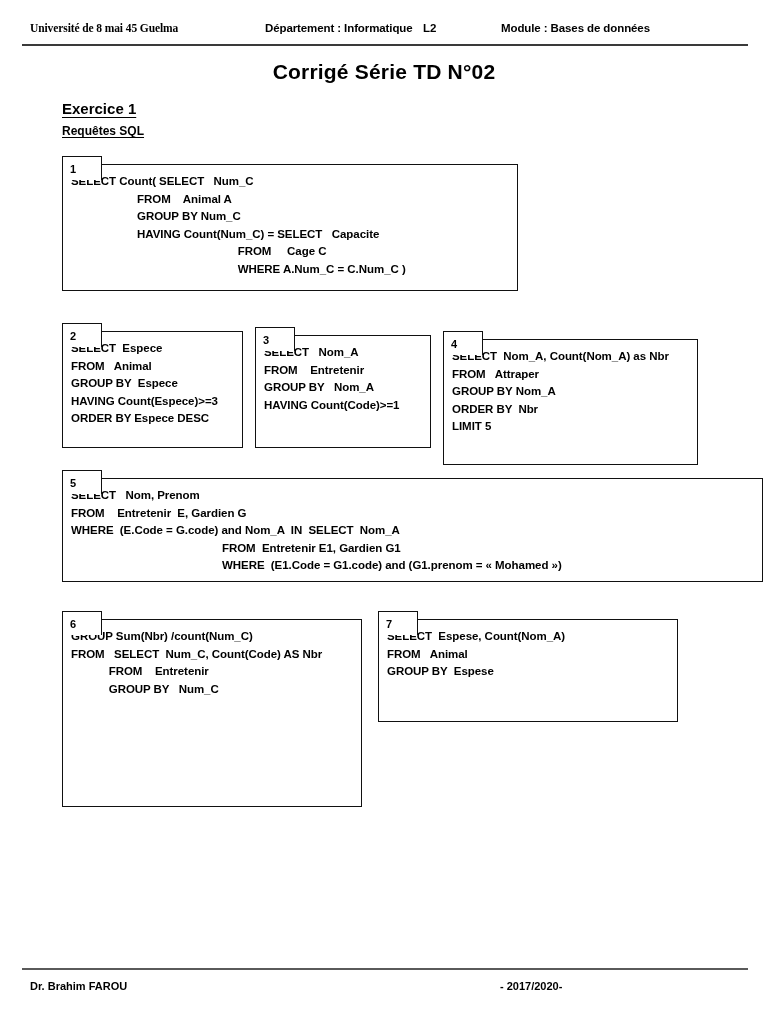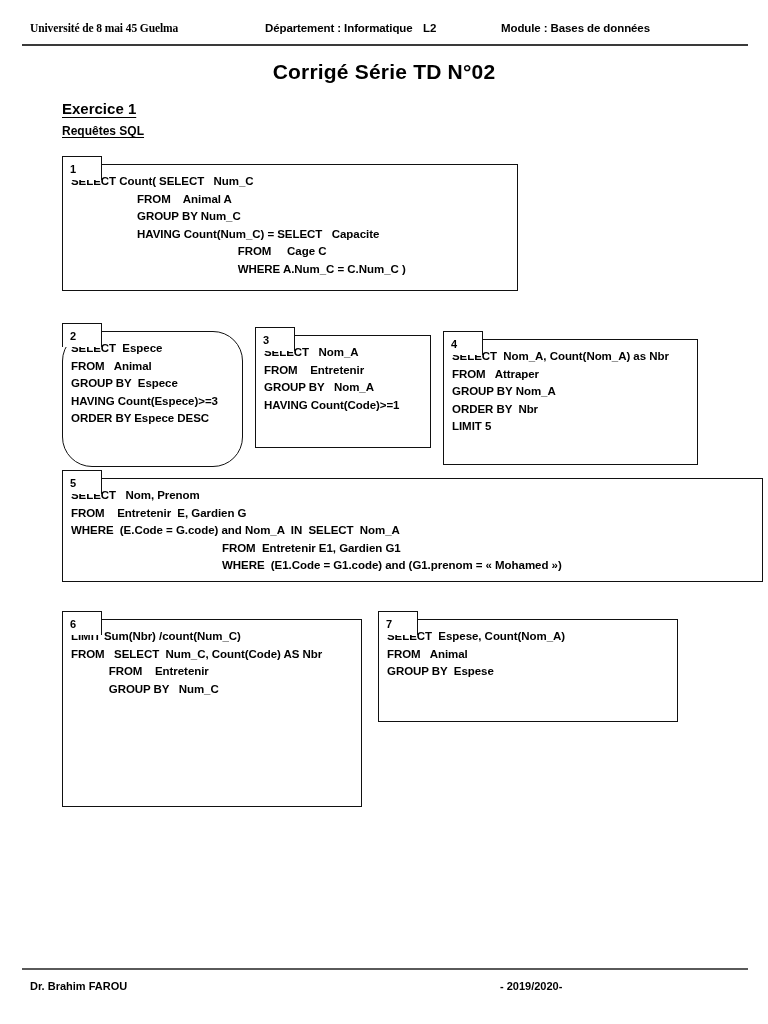--- a/index.html
+++ b/index.html
@@ -118,21 +118,21 @@
     white-space: pre;
     font-weight: bold;
     letter-spacing: -0.05px;
   }
 
   
   #qbox-1 { left: 62px; top: 156px; width: 456px; }
   #qbox-1 .qbox-body { width: 456px; height: 127px; }
 
   #qbox-2 { left: 62px; top: 323px; width: 181px; }
-  #qbox-2 .qbox-body { width: 181px; height: 136px; border-radius: 30px; }
+  #qbox-2 .qbox-body { width: 181px; height: 117px; }
 
   #qbox-3 { left: 255px; top: 327px; width: 176px; }
   #qbox-3 .qbox-body { width: 176px; height: 113px; }
 
   #qbox-4 { left: 443px; top: 331px; width: 255px; }
   #qbox-4 .qbox-body { width: 255px; height: 126px; }
 
   #qbox-5 { left: 62px; top: 470px; width: 638px; }
   #qbox-5 .qbox-body { width: 701px; height: 104px; }
 
@@ -234,35 +234,35 @@
       <div class="sql-line">FROM    Entretenir  E, Gardien G</div>
       <div class="sql-line">WHERE  (E.Code = G.code) and Nom_A  IN  SELECT  Nom_A</div>
       <div class="sql-line">                                                FROM  Entretenir E1, Gardien G1</div>
       <div class="sql-line">                                                WHERE  (E1.Code = G1.code) and (G1.prenom = « Mohamed »)</div>
     </div>
   </div>
 
   <div class="qbox" id="qbox-6">
     <div class="qbox-tab">6</div>
     <div class="qbox-body">
-      <div class="sql-line">LIMIT Sum(Nbr) /count(Num_C)</div>
+      <div class="sql-line">GROUP Sum(Nbr) /count(Num_C)</div>
       <div class="sql-line">FROM   SELECT  Num_C, Count(Code) AS Nbr</div>
       <div class="sql-line">            FROM    Entretenir</div>
       <div class="sql-line">            GROUP BY   Num_C</div>
     </div>
   </div>
 
   <div class="qbox" id="qbox-7">
     <div class="qbox-tab">7</div>
     <div class="qbox-body">
       <div class="sql-line">SELECT  Espese, Count(Nom_A)</div>
       <div class="sql-line">FROM   Animal</div>
       <div class="sql-line">GROUP BY  Espese</div>
     </div>
   </div>
 
   <div class="footer-rule"></div>
   <div class="footer">
     <span class="footer-left">Dr. Brahim FAROU</span>
-    <span class="footer-right">- 2019/2020-</span>
+    <span class="footer-right">- 2017/2020-</span>
   </div>
 
 </div>
 
 </body></html>

